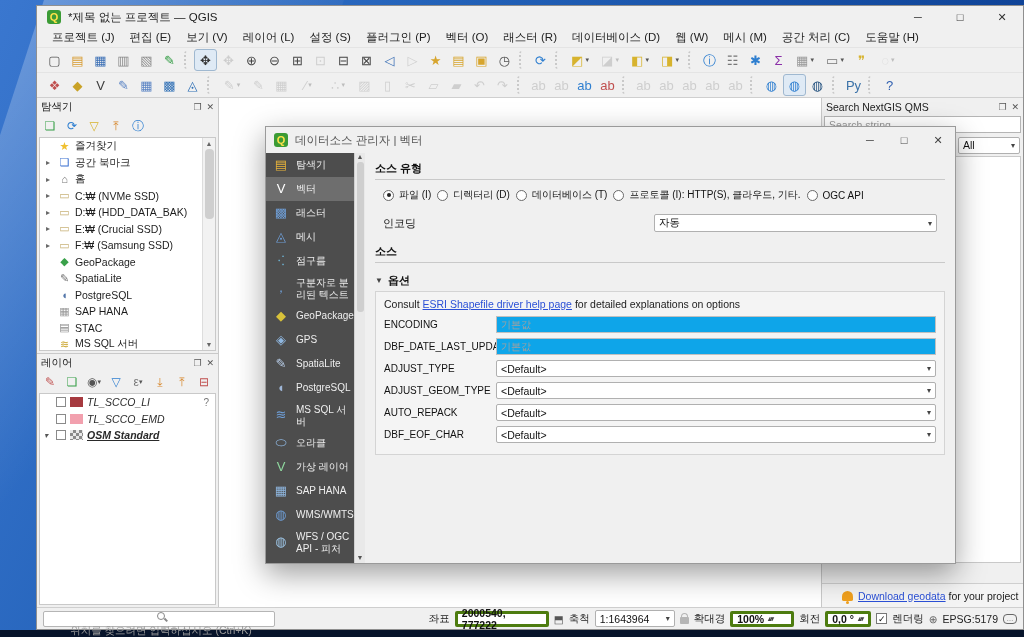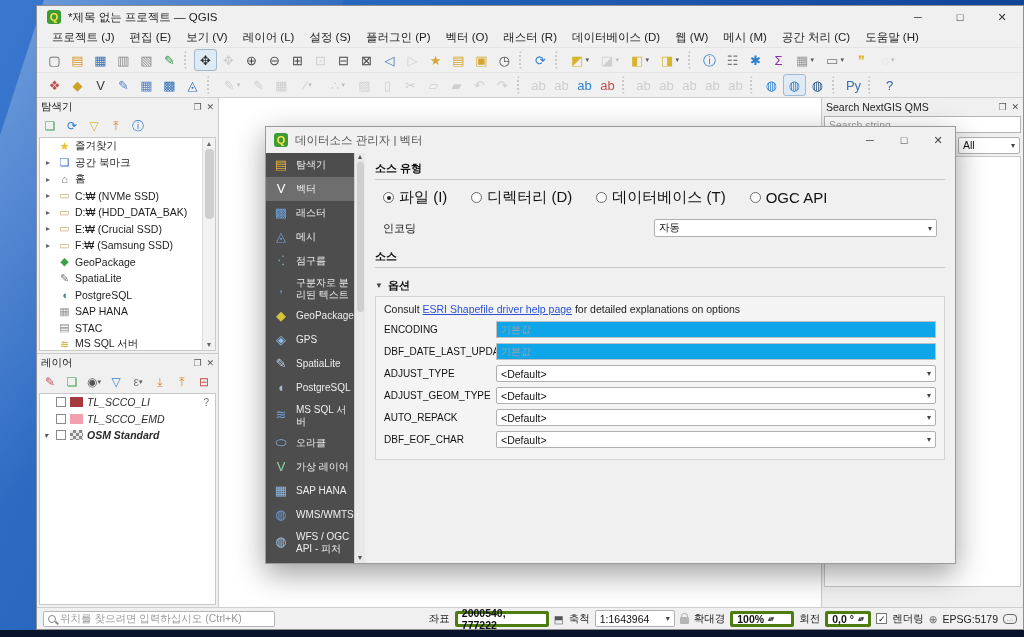--- a/index.html
+++ b/index.html
@@ -46,40 +46,40 @@
     display:flex; flex-direction:column; align-items:center; font-size:7px; color:#666; }
   .vscroll .thumb { width:9px; height:70px; background:#cfcfcf; border-radius:4px; margin-top:2px; }
   .vscroll .up { margin-top:2px; } .vscroll .dn { margin-top:auto; margin-bottom:2px; }
 
   
   .lrow { display:flex; align-items:center; gap:4px; height:16.5px; padding-left:4px; font-size:10.5px; font-style:italic; color:#2a2a2a; }
   .lrow .lar { width:8px; font-size:8px; color:#555; }
   .lrow .lcb { width:10px; height:10px; border:1px solid #8a8a8a; background:#fff; flex:none; }
   .lrow .lsw { width:13px; height:10px; flex:none; }
   .lrow .lbadge { margin-left:auto; margin-right:6px; color:#777; font-style:normal; font-size:10px; }
-  .lrow.osm .lname { font-weight:bold; }
+  .lrow.osm .lname { font-weight:bold; text-decoration:underline; }
   .lrow.osm .lsw { background-image:linear-gradient(45deg,#8a8a8a 25%,transparent 25%,transparent 75%,#8a8a8a 75%),linear-gradient(45deg,#8a8a8a 25%,#e8e8e8 25%,#e8e8e8 75%,#8a8a8a 75%); background-size:6px 6px; background-position:0 0,3px 3px; }
   .map { flex:1; background:#ffffff; }
 
   
   .qms { width:202px; border-left:1px solid #c9c9c9; display:flex; flex-direction:column; background:#f0f0f0; }
   .qms-search { height:17px; margin:1px 2px; background:#fff; border:1px solid #b5b5b5; font-size:10.5px; color:#9a9a9a; display:flex; align-items:center; padding-left:4px; }
   .qms-row { height:22px; display:flex; align-items:center; justify-content:flex-end; padding:0 3px; }
   .combo { background:#fff; border:1px solid #b0b0b0; border-radius:2px; font-size:10.5px; color:#111; display:flex; align-items:center; padding:0 4px; height:17px; }
   .combo::after { content:"▾"; margin-left:auto; font-size:8px; color:#444; padding-left:6px; }
   .qms-list { flex:1; background:#fff; border:1px solid #c9c9c9; margin:0 2px; }
   .qms-gap { height:20px; }
   .qms-foot { height:24px; border-top:1px solid #cfcfcf; display:flex; align-items:center; gap:5px; padding-left:20px; font-size:10.5px; color:#222; background:#f4f4f4; }
   .bell { width:11px; height:10px; background:#f0a01e; border-radius:6px 6px 2px 2px; position:relative; flex:none; }
   .bell::after { content:""; position:absolute; left:4px; bottom:-3px; width:3px; height:3px; border-radius:50%; background:#f0a01e; }
   a.link { color:#2b50d6; text-decoration:underline; }
 
   
   .statusbar { height:22px; display:flex; align-items:center; gap:5px; padding:0 6px; font-size:10.5px; color:#222; border-top:1px solid #cfcfcf; }
-  .locator { width:232px; height:16px; background:#fff; border:1px solid #b5b5b5; border-radius:2px; display:flex; align-items:center; gap:4px; padding-left:4px; color:#9a9a9a; }
+  .locator { width:232px; height:16px; background:#fff; border:1px solid #b5b5b5; border-radius:2px; display:flex; align-items:center; gap:4px; padding-left:4px; color:#9a9a9a;flex-direction:column; }
   .mag { width:8px; height:8px; border:1.5px solid #888; border-radius:50%; position:relative; flex:none; }
   .mag::after { content:""; position:absolute; left:6px; top:6px; width:4px; height:1.5px; background:#888; transform:rotate(45deg); }
   .sb-box { background:#fff; border:3px solid #4d7c0f; border-radius:2px; height:16px; display:flex; align-items:center; padding:0 4px; color:#111;font-weight:bold; }
   .spin::after { content:"▴▾"; font-size:7px; letter-spacing:-1px; color:#444; margin-left:4px; }
   .padlock { width:9px; height:7px; background:#b5b5b5; border-radius:1px; position:relative; margin-top:3px; flex:none; }
   .padlock::before { content:""; position:absolute; left:1px; top:-4px; width:5px; height:4px; border:1.5px solid #b5b5b5; border-bottom:none; border-radius:4px 4px 0 0; }
   .sb-check { width:11px; height:11px; background:#fff; border:1px solid #777; font-size:9px; display:flex; align-items:center; justify-content:center; color:#111; }
   .bubble { width:14px; height:10px; border:1px solid #666; border-radius:4px; font-size:7px; display:flex; align-items:center; justify-content:center; color:#666; }
 
   
@@ -92,21 +92,21 @@
   .dlg-side { width:88px; background:#4d4d4d; display:flex; flex-direction:column; overflow:hidden; }
   .side-item { display:flex; align-items:center; gap:5px; padding:4px 2px 4px 5px; color:#eee; font-size:10px; line-height:1.15; min-height:24px; }
   .side-item .ic { width:20px; font-size:13px; text-align:center; flex:none; }
   .side-item.sel { background:#6e6e6e; }
   .side-scroll { width:11px; background:#e9e9e9; border-left:1px solid #d0d0d0; display:flex; flex-direction:column; align-items:center; font-size:7px; color:#555; }
   .side-scroll .thumb { width:7px; flex:0 0 150px; background:#cfcfcf; border-radius:3px; margin-top:2px; }
   .side-scroll .dn { margin-top:auto; margin-bottom:2px; }
   .dlg-content { flex:1; display:flex; flex-direction:column; padding:6px 10px 8px 10px; min-width:0; }
   .group-h { font-size:11px; font-weight:bold; color:#111; border-bottom:1px solid #c9c9c9; padding:2px 0 3px 0; }
   .group-box { padding:8px 4px 10px 8px; }
-  .radio-row { display:flex; align-items:center; gap:24px; font-size:15px; color:#111; flex-wrap:nowrap; }
+  .radio-row { display:flex; align-items:center; gap:6px; font-size:10px; color:#111; flex-wrap:nowrap; }
   .radio { width:11px; height:11px; border:1px solid #6a6a6a; border-radius:50%; background:#fff; margin-right:5px; position:relative; flex:none; display:inline-block; vertical-align:-2px; }
   .on .radio::after { content:""; position:absolute; left:2.5px; top:2.5px; width:4px; height:4px; border-radius:50%; background:#222; }
   .ropt { display:flex; align-items:center; }
   .enc-row { display:flex; align-items:center; margin-top:12px; font-size:11px; color:#111; }
   .enc-row .combo { width:283px; margin-left:auto; margin-right:4px; height:18px; }
   .src-row { display:flex; align-items:center; gap:6px; font-size:11px; color:#111; }
   .src-row .lbl { width:104px; flex:none; }
   .text-input { flex:1; height:18px; background:#fff; border:1px solid #b0b0b0; border-radius:2px; display:flex; align-items:center; padding:0 4px; font-size:10.5px; color:#111; }
   .clear-ic { margin-left:auto; color:#8a8a8a; font-size:10px; }
   .browse-btn { width:24px; height:18px; background:#fdfdfd; border:1px solid #c0c0c0; border-radius:3px; font-size:10px; color:#333; display:flex; align-items:center; justify-content:center; }
@@ -586,20 +586,24 @@
         </span>
       </div>
       <div class="qms-search">Search string...</div>
       <div class="qms-row">
         <span class="combo" style="width:62px;">
             <span>All</span>
           </span>
       </div>
       <div class="qms-list"></div>
       <div class="qms-gap"></div>
+      <div class="qms-foot">
+        <span class="bell"></span>
+        <span><a class="link">Download geodata</a><span> for your project</span></span>
+      </div>
     </div>
   </div>
 
   <div class="statusbar">
     <div class="locator">
       <span class="mag"></span>
       <span>위치를 찾으려면 입력하십시오 (Ctrl+K)</span>
     </div>
     <span style="margin-left:auto;">좌표</span>
     <span class="sb-box" style="width:94px;">2000540, 777222</span>
@@ -735,20 +739,24 @@
               <span class="ropt">
                 <span class="radio"></span>
                 <span>디렉터리 (D)</span>
               </span>
 
               <span class="ropt">
                 <span class="radio"></span>
                 <span>데이터베이스 (T)</span>
               </span>
 
+              <span class="ropt">
+                <span class="radio"></span>
+                <span>프로토콜 (I): HTTP(S), 클라우드, 기타.</span>
+              </span>
 
               <span class="ropt">
                 <span class="radio"></span>
                 <span>OGC API</span>
               </span>
             </div>
           <div class="enc-row">
             <span>인코딩</span>
             <span class="combo">
                 <span>자동</span>

